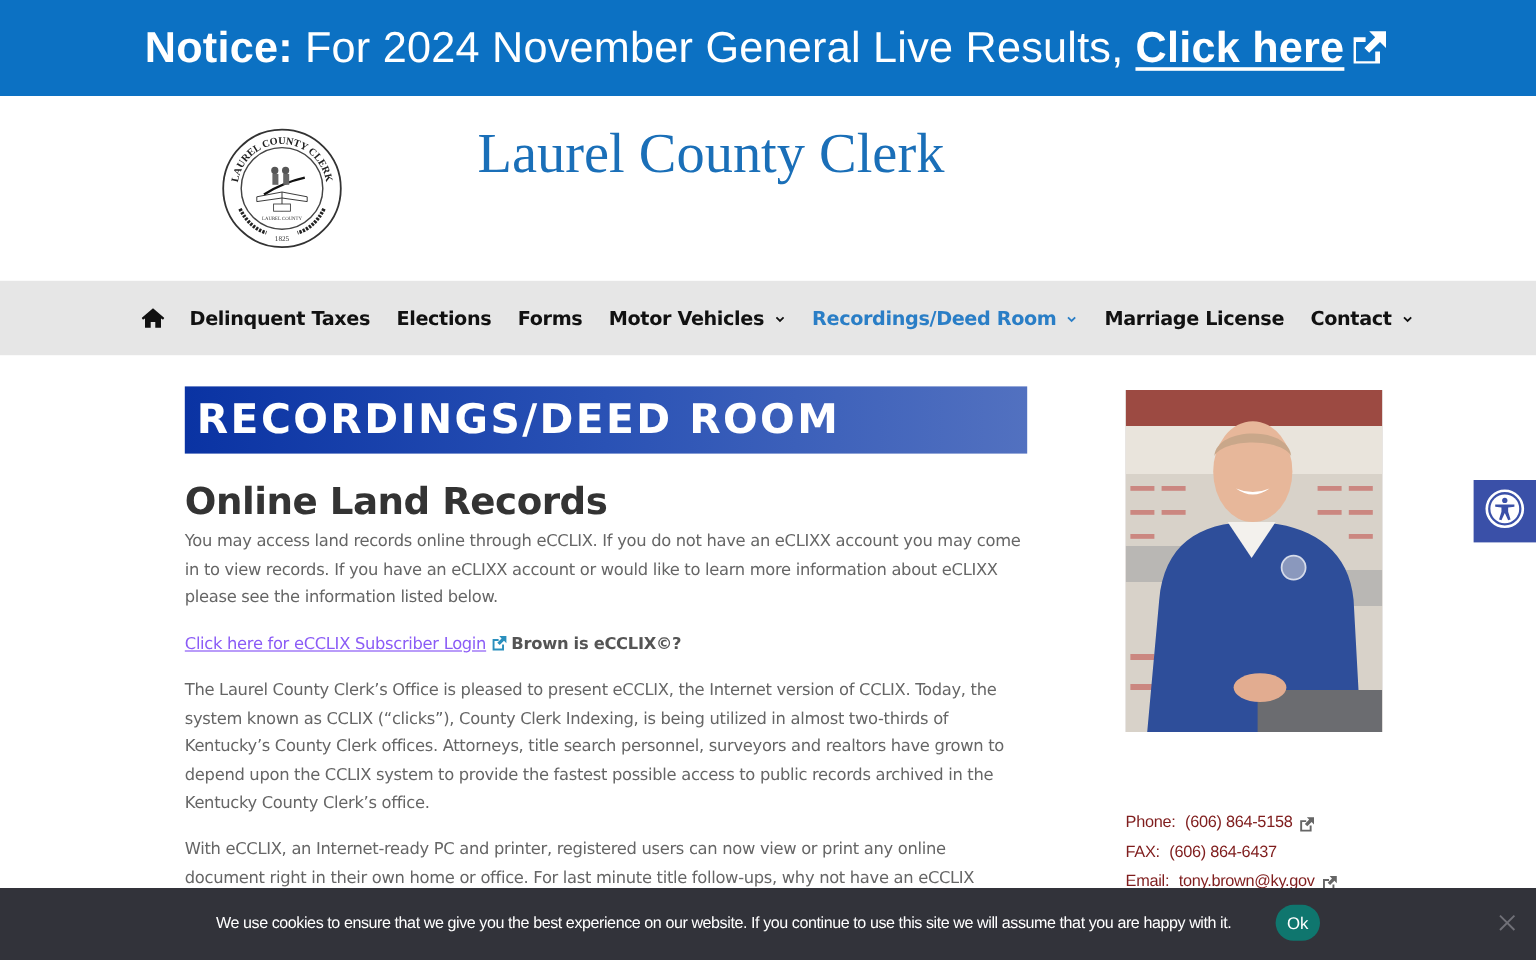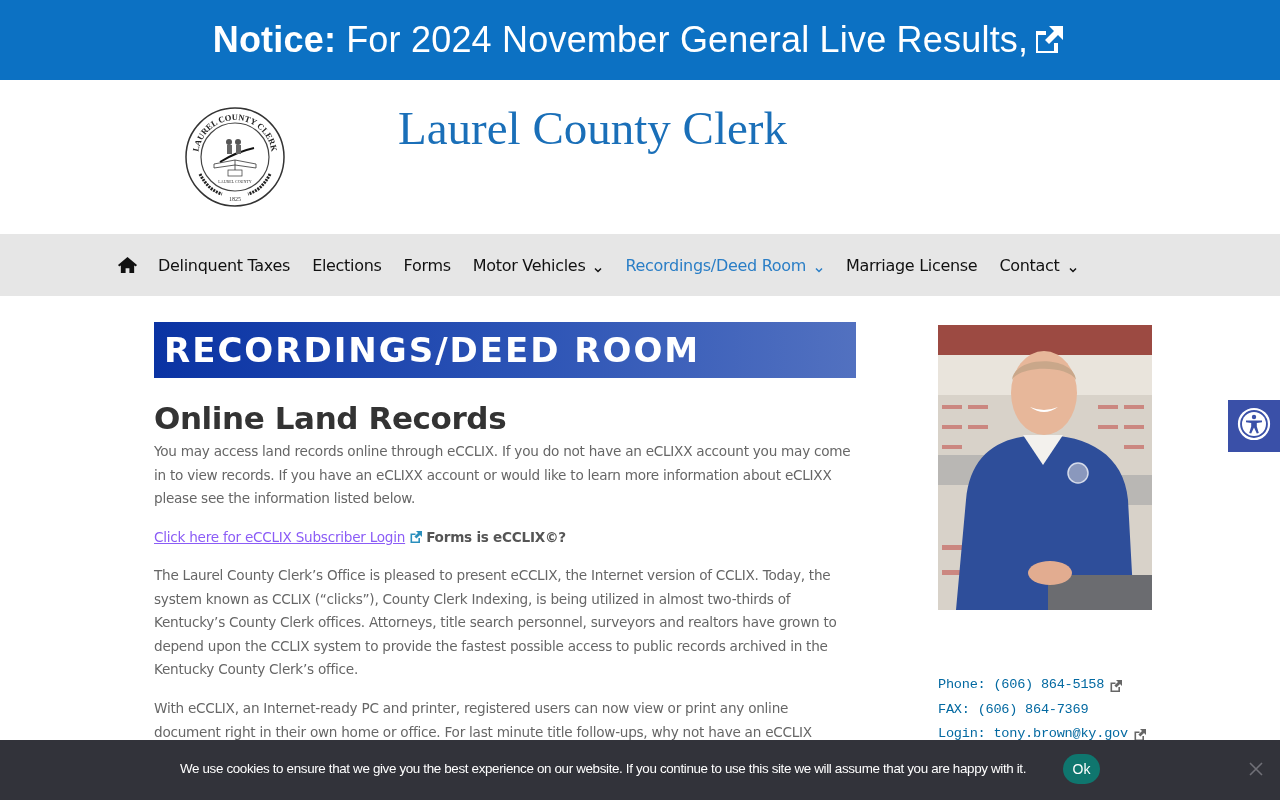--- a/index.html
+++ b/index.html
@@ -16,59 +16,60 @@
   
   .header { position: absolute; left: 0; top: 80px; width: 1280px; height: 154px; background: #fff; }
   .seal { position: absolute; left: 184px; top: 26px; width: 102px; height: 102px; }
   .site-title { position: absolute; left: 398px; top: 18px; font-family: "Liberation Serif", serif; color: #1a6fb8; font-size: 47px; line-height: 60px; white-space: nowrap; }
   .site-subtitle { position: absolute; left: 398px; top: 72px; font-family: "Liberation Serif", serif; color: #1a6fb8; font-size: 40px; line-height: 56px; white-space: nowrap; }
 
   
   .nav { position: absolute; left: 0; top: 234px; width: 1280px; height: 62px; background: #e6e6e6; }
   .nav-list { position: absolute; left: 116px; top: 0; height: 62px; display: flex; align-items: center; }
   .nav-home { width: 22px; height: 22px; margin-right: 20px; display: flex; align-items: center; justify-content: center; }
-  .nav-item { font-family: "DejaVu Sans", sans-serif; font-weight: normal; font-size: 16px; color: #111; margin-right: 22px; display: flex; align-items: center; white-space: nowrap; letter-spacing: -0.3px; }
+  .nav-item { font-family: "DejaVu Sans", sans-serif; font-weight: bold; font-size: 16px; color: #111; margin-right: 22px; display: flex; align-items: flex-start; white-space: nowrap; letter-spacing: -0.3px; }
   .nav-item.active { color: #2a7ec6; }
   .nav-chevron { display: inline-block; width: 10px; height: 10px; margin-left: 8px; }
 
   
   .page-banner { position: absolute; left: 154px; top: 322px; width: 702px; height: 56px; background: linear-gradient(90deg, #0a33a3 0%, #2a52b5 50%, #5271c0 100%); color: #fff; font-family: "DejaVu Sans", sans-serif; font-weight: bold; font-size: 34px; letter-spacing: 2px; line-height: 56px; padding-left: 10px; white-space: nowrap; }
   .section-title { position: absolute; left: 154px; top: 400px; font-family: "DejaVu Sans", sans-serif; font-size: 31px; color: #333; white-space: nowrap; letter-spacing: -0.4px; }
   .para { position: absolute; left: 154px; width: 702px; font-family: "DejaVu Sans", sans-serif; font-size: 13.6px; line-height: 23.6px; color: #666; letter-spacing: -0.25px; }
   .p1 { top: 440px; }
   .link-line { position: absolute; left: 154px; top: 525px; font-size: 13.6px; line-height: 24px; white-space: nowrap; letter-spacing: -0.25px; }
   .sub-link { color: #8b5cf6; text-decoration: underline; }
   .ext-small { display: inline-block; width: 14px; height: 14px; vertical-align: -2px; margin: 0 3px 0 4px; }
   .what-is { color: #555; font-weight: bold; }
   .p2 { top: 564px; }
   .p3 { top: 697px; }
 
   
   .portrait { position: absolute; left: 938px; top: 325px; width: 214px; height: 285px; overflow: hidden; background: #c9c4bd; }
-  .contact { position: absolute; left: 938px; top: 673px; font-family: Liberation Mono, monospace; font-size: 13.6px; line-height: 24.5px; color: #0369a1; letter-spacing: -0.25px; }
+  .contact { position: absolute; left: 938px; top: 673px; font-family: Liberation Sans, sans-serif; font-size: 13.6px; line-height: 24.5px; color: #7f1d1d; letter-spacing: -0.25px; }
   .contact-row { white-space: nowrap; display: flex; align-items: center; }
   .contact-value { margin-left: 8px; }
   .contact-ext { display: inline-block; width: 14px; height: 14px; margin-left: 5px; }
 
   
   .a11y-btn { position: absolute; left: 1228px; top: 400px; width: 52px; height: 52px; background: #3a50a8; display: flex; align-items: center; justify-content: center; }
 
   
   .cookie-bar { position: absolute; left: 0; top: 740px; width: 1280px; height: 60px; background: #32333a; display: flex; align-items: center; }
   .cookie-text { position: absolute; left: 180px; top: 0; line-height: 58px; font-family: "Liberation Sans", sans-serif; font-size: 13.4px; color: #fff; white-space: nowrap; letter-spacing: -0.35px; }
   .cookie-ok { position: absolute; left: 1063px; top: 14px; width: 37px; height: 30px; border-radius: 15px; background: #0f766e; color: #fff; font-family: "Liberation Sans", sans-serif; font-size: 14px; text-align: center; line-height: 30px; }
   .cookie-close { position: absolute; left: 1247px; top: 20px; width: 18px; height: 18px; }
 </style>
 </head>
 <body>
 
 <div class="notice-bar">
   <div class="notice-text">
     <span class="notice-label">Notice:</span>
     <span>For 2024 November General Live Results,</span>
+    <a class="notice-link">Click here</a>
     <span class="notice-ext-icon">
       <svg viewBox="0 0 36 36" width="36" height="36">
           <path d="M5 9 h10 v4 h-8 v16 h16 v-8 h4 v10 h-22z" fill="#fff"></path>
           <path d="M18 4 h14 v14 l-5 -5 -9 9 -4 -4 9 -9z" fill="#fff"></path>
         </svg>
     </span>
   </div>
 </div>
 
 <div class="header">
@@ -136,21 +137,21 @@
   </div>
 </nav>
 
 <h1 class="page-banner">RECORDINGS/DEED ROOM</h1>
 <h2 class="section-title">Online Land Records</h2>
 <p class="para p1">You may access land records online through eCCLIX. If you do not have an eCLIXX account you may come in to view records. If you have an eCLIXX account or would like to learn more information about eCLIXX please see the information listed below.</p>
 <div class="link-line">
   <a class="sub-link">Click here for eCCLIX Subscriber Login</a><span class="ext-small"><svg viewBox="0 0 14 14" width="14" height="14">
         <path d="M1.5 3.5 h5 v1.6 h-3.4 v6.3 h6.3 v-3.4 h1.6 v5 h-9.5z" fill="#2a8fbd"></path>
         <path d="M7 1 h6 v6 l-2 -2 -3.6 3.6 -2 -2 3.6 -3.6z" fill="#2a8fbd"></path>
-      </svg></span><span class="what-is">Forms is eCCLIX©?</span>
+      </svg></span><span class="what-is">Brown is eCCLIX©?</span>
 </div>
 <p class="para p2">The Laurel County Clerk’s Office is pleased to present eCCLIX, the Internet version of CCLIX. Today, the system known as CCLIX (“clicks”), County Clerk Indexing, is being utilized in almost two-thirds of Kentucky’s County Clerk offices. Attorneys, title search personnel, surveyors and realtors have grown to depend upon the CCLIX system to provide the fastest possible access to public records archived in the Kentucky County Clerk’s office.</p>
 <p class="para p3">With eCCLIX, an Internet-ready PC and printer, registered users can now view or print any online document right in their own home or office. For last minute title follow-ups, why not have an eCCLIX terminal right at</p>
 
 <div class="portrait">
   <svg viewBox="0 0 214 285" width="214" height="285">
     <rect width="214" height="285" fill="#d8d2c9"></rect>
     <rect x="0" y="0" width="214" height="30" fill="#9c4a42"></rect>
     <rect x="0" y="30" width="214" height="40" fill="#e9e4dc"></rect>
     <g fill="#c14a45" opacity="0.55">
@@ -185,24 +186,24 @@
   <div class="contact-row">
     <span>Phone:</span>
     <a class="contact-value">(606) 864-5158</a>
     <span class="contact-ext"><svg viewBox="0 0 14 14" width="14" height="14">
           <path d="M1.5 3.5 h5 v1.6 h-3.4 v6.3 h6.3 v-3.4 h1.6 v5 h-9.5z" fill="#666"></path>
           <path d="M7 1 h6 v6 l-2 -2 -3.6 3.6 -2 -2 3.6 -3.6z" fill="#666"></path>
         </svg></span>
   </div>
   <div class="contact-row">
     <span>FAX:</span>
-    <span class="contact-value">(606) 864-7369</span>
+    <span class="contact-value">(606) 864-6437</span>
   </div>
   <div class="contact-row">
-    <span>Login:</span>
+    <span>Email:</span>
     <a class="contact-value">tony.brown@ky.gov</a>
     <span class="contact-ext"><svg viewBox="0 0 14 14" width="14" height="14">
           <path d="M1.5 3.5 h5 v1.6 h-3.4 v6.3 h6.3 v-3.4 h1.6 v5 h-9.5z" fill="#666"></path>
           <path d="M7 1 h6 v6 l-2 -2 -3.6 3.6 -2 -2 3.6 -3.6z" fill="#666"></path>
         </svg></span>
   </div>
 </div>
 
 <div class="a11y-btn" title="Open toolbar Accessibility Tools">
   <span>

